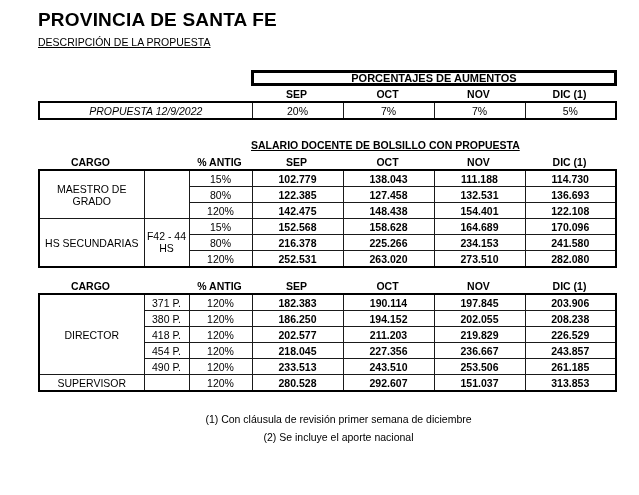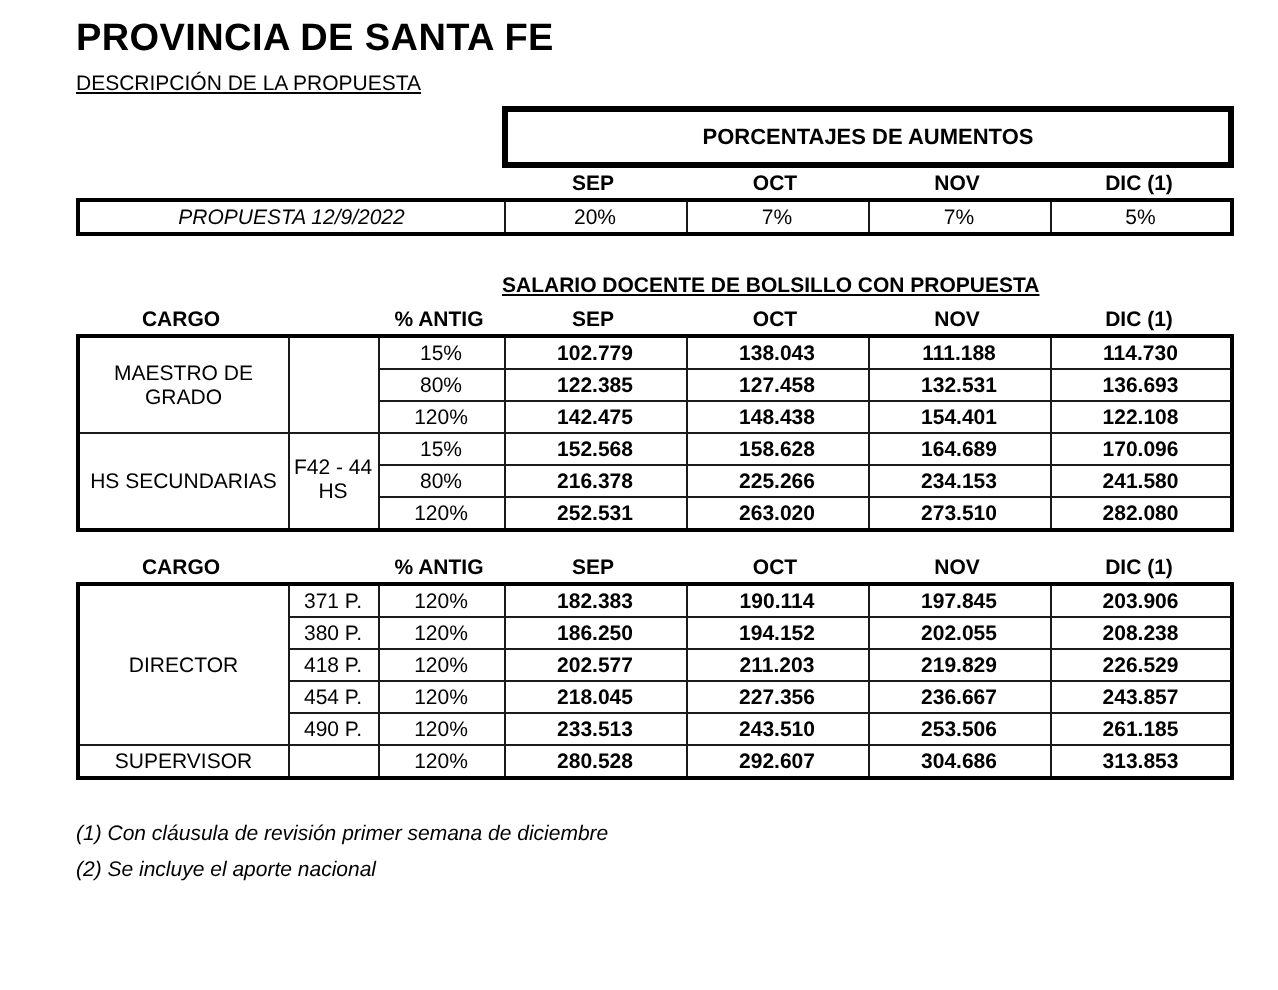--- a/index.html
+++ b/index.html
@@ -30,21 +30,21 @@
     width: 366px;
     margin-left: 213px;
     border: 3px solid #000;
     box-sizing: border-box;
     display: flex;
     align-items: center;
     justify-content: center;
     font-weight: bold;
     font-size: 11px;
   }
-  .box-aumentos { height: 31px; margin-top: 5px; }
+  .box-aumentos { height: 16px; margin-top: 22px; }
   .box-fonid   { height: 33px; margin-top: 8px; }
 
   .hdr-row {
     display: flex;
     font-weight: bold;
     font-size: 10.5px;
     height: 15px;
     align-items: center;
   }
   .hdr-row .h { text-align: center; box-sizing: border-box; }
@@ -79,22 +79,22 @@
     font-weight: bold;
     text-decoration: underline;
   }
 
   .hdr-main { margin-top: 3px; }
   .tbl2-hdr { margin-top: 10px; }
 
   .footnotes {
     margin-top: 18px;
     font-size: 10.5px;
-    font-style: italic;
     line-height: 18px;
+    text-align: center;
   }
 </style>
 </head>
 <body>
 
 <div class="page">
 
   <div class="title">PROVINCIA DE SANTA FE</div>
   <div class="subtitle">DESCRIPCIÓN DE LA PROPUESTA</div>
 
@@ -261,21 +261,21 @@
       <td class="val">243.510</td>
       <td class="val">253.506</td>
       <td class="val">261.185</td>
     </tr>
     <tr>
       <td>SUPERVISOR</td>
       <td></td>
       <td>120%</td>
       <td class="val">280.528</td>
       <td class="val">292.607</td>
-      <td class="val">304.686</td>
+      <td class="val">151.037</td>
       <td class="val">313.853</td>
     </tr>
   </tbody>
     </table>
 
   <div class="footnotes">
     <div>(1) Con cláusula de revisión primer semana de diciembre</div>
     <div>(2) Se incluye el aporte nacional</div>
   </div>
 

